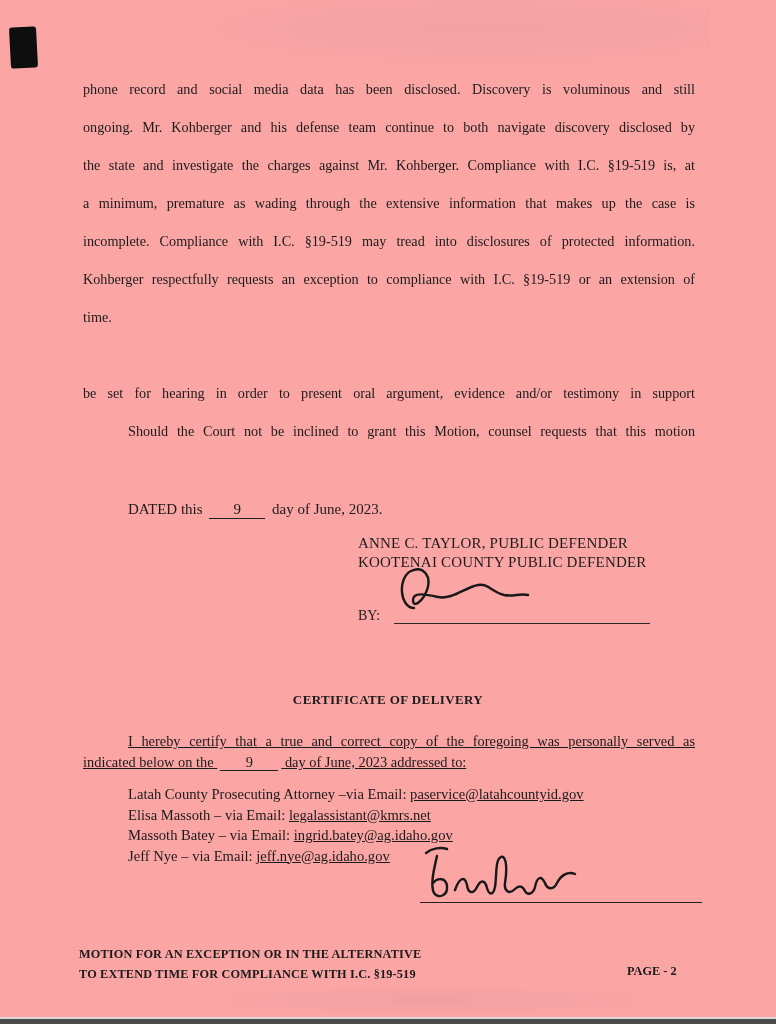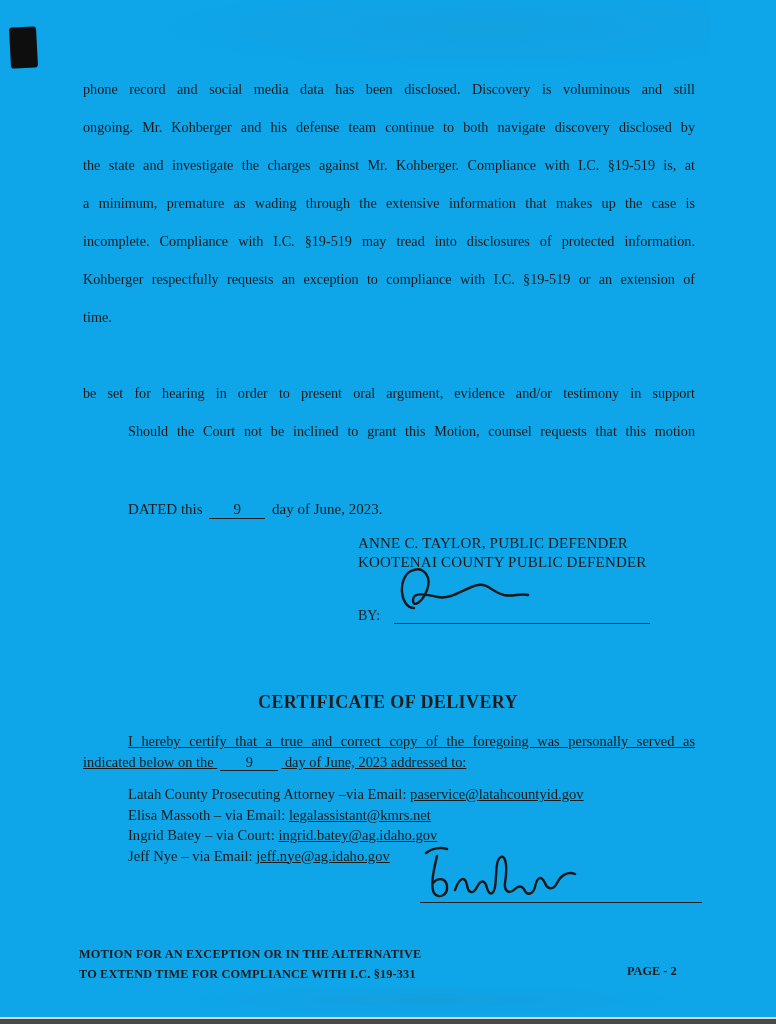--- a/index.html
+++ b/index.html
@@ -1,19 +1,19 @@
 <!DOCTYPE html>
 <html><head>
 <meta charset="utf-8">
 <style>
   html,body{margin:0;padding:0;background:#ffffff;}
   .page{
     position:relative;
     width:776px;height:1024px;
-    background:#0ea5e9;
+    background:#fca5a5;
     font-family:"Liberation Serif","DejaVu Serif",serif;
     color:#1b1b1b;
     overflow:hidden;
   }
   
   .body-block{position:absolute;left:83px;width:612px;}
   .bline{
     height:38px;line-height:38px;font-size:14.2px;
     word-spacing:-0.5px;overflow:hidden;white-space:normal;
   }
@@ -30,21 +30,21 @@
   .attorney{position:absolute;left:358px;top:534px;width:320px;height:160px;font-size:15px;}
   .attorney .org{position:absolute;left:0;line-height:19px;letter-spacing:0.2px;}
   .sig1{position:absolute;left:34px;top:30px;}
   .byrow{position:absolute;left:0;top:74px;display:flex;align-items:flex-end;}
   .bylabel{font-size:14px;}
   .sigline{display:inline-block;width:256px;border-bottom:1.5px solid #2a2a2a;height:14px;margin-left:14px;}
   .namelines{position:absolute;left:45px;top:92px;line-height:17px;letter-spacing:0.2px;}
   
   .cert-title{
     position:absolute;left:0;top:692px;width:776px;text-align:center;
-    font-weight:bold;font-size:18px;letter-spacing:0.4px;
+    font-weight:bold;font-size:13px;letter-spacing:0.4px;
   }
   .cert-body{position:absolute;left:83px;top:731px;width:612px;font-size:14.4px;line-height:21px;text-decoration:underline;}
   .cert-body .blank{min-width:54px;}
   .recipients{position:absolute;left:128px;top:784px;font-size:14.6px;line-height:20.5px;}
   .email{text-decoration:underline;}
   
   .sig2{position:absolute;left:420px;top:843px;}
   .sig2line{position:absolute;left:420px;top:902px;width:282px;border-top:1.6px solid #222;}
   
   .footer{
@@ -127,37 +127,37 @@
   <div class="recipients">
     <div>
       <span>Latah County Prosecuting Attorney –via Email:</span>
       <span class="email">paservice@latahcountyid.gov</span>
     </div>
     <div>
       <span>Elisa Massoth – via Email:</span>
       <span class="email">legalassistant@kmrs.net</span>
     </div>
     <div>
-      <span>Ingrid Batey – via Court:</span>
+      <span>Massoth Batey – via Email:</span>
       <span class="email">ingrid.batey@ag.idaho.gov</span>
     </div>
     <div>
       <span>Jeff Nye – via Email:</span>
       <span class="email">jeff.nye@ag.idaho.gov</span>
     </div>
   </div>
 
   <svg class="sig2" width="170" height="58" viewBox="0 0 170 58">
     <path d="M 6 10 C 12 5, 21 4, 27 6"></path>
     <path d="M 17 13 C 14 26, 10 42, 14 50 C 18 56, 28 53, 27 43 C 26 35, 18 34, 13 40"></path>
     <path d="M 35 47 C 39 35, 45 32, 47 42 C 48 50, 53 52, 57 44 C 61 36, 65 37, 67 45 C 69 52, 73 53, 75 44 C 77 31, 75 17, 81 14 C 87 12, 87 28, 85 40 C 84 48, 89 52, 95 46 C 99 42, 103 43, 105 48 C 107 52, 113 52, 115 44 C 117 34, 121 32, 125 40 C 127 46, 133 48, 137 40 C 141 32, 148 28, 155 31"></path>
   </svg>
   <div class="sig2line"></div>
 
   <div class="footer">
     <div>MOTION FOR AN EXCEPTION OR IN THE ALTERNATIVE</div>
-    <div>TO EXTEND TIME FOR COMPLIANCE WITH I.C. §19-331</div>
+    <div>TO EXTEND TIME FOR COMPLIANCE WITH I.C. §19-519</div>
   </div>
   <div class="pagenum">PAGE - 2</div>
 
   <div class="bottom-bar"></div>
 
 </div>
 
 </body></html>

